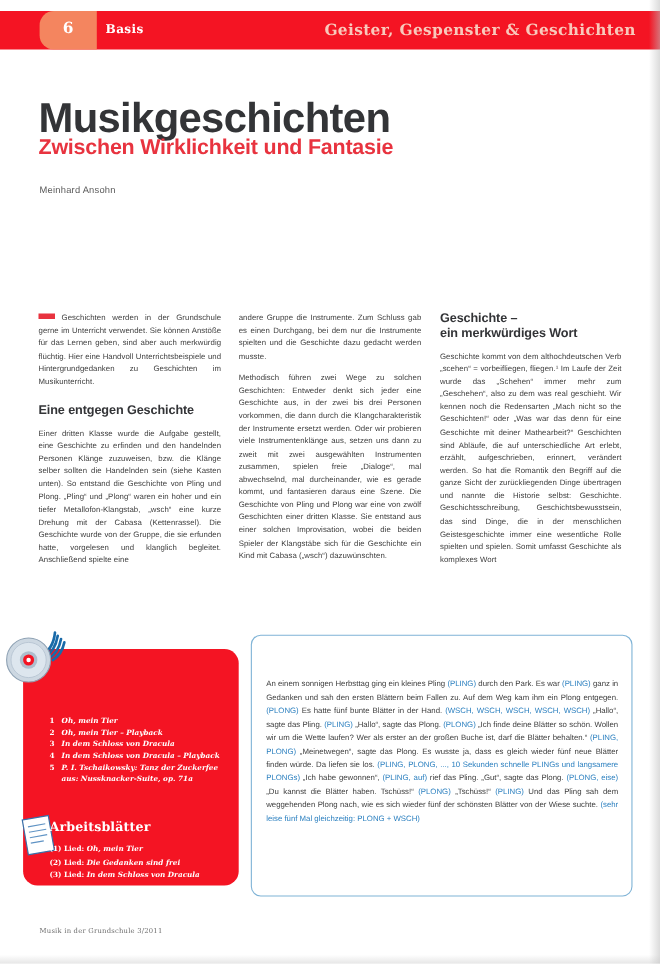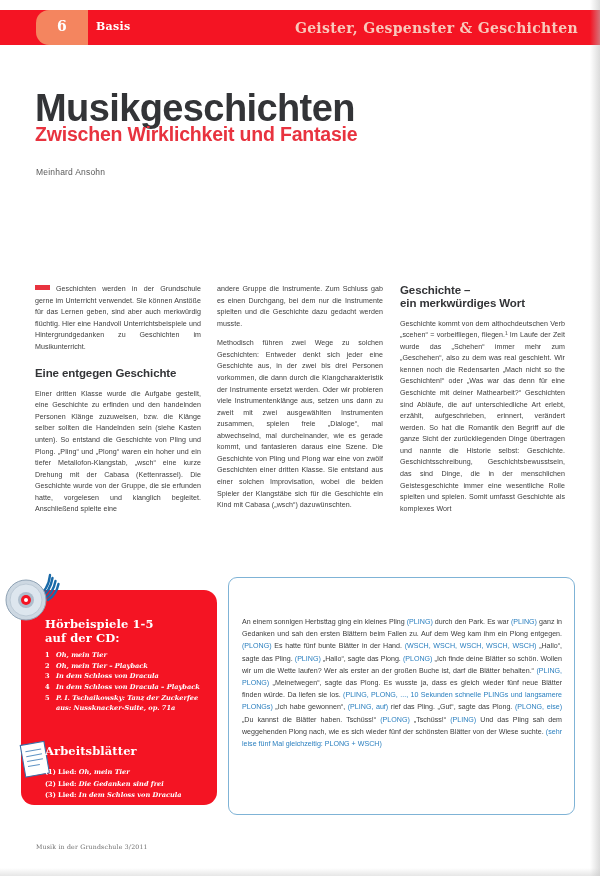--- a/index.html
+++ b/index.html
@@ -336,24 +336,20 @@
   </svg>
 
   <svg class="cd-icon" viewBox="0 0 44 44">
     <ellipse cx="22" cy="22" rx="20" ry="20" fill="#cdd8e2" stroke="#8fa2b4" stroke-width="1"></ellipse>
     <ellipse cx="22" cy="22" rx="16" ry="16" fill="#dde6ee" stroke="#b6c4d1" stroke-width="0.8"></ellipse>
     <ellipse cx="22" cy="22" rx="8" ry="8" fill="#aebecd"></ellipse>
     <ellipse cx="22" cy="22" rx="5" ry="5" fill="#f41423"></ellipse>
     <ellipse cx="22" cy="22" rx="2" ry="2" fill="#ffffff"></ellipse>
   </svg>
 
-  <div class="box-heading cd-title">
-    <span>Hörbeispiele 1-5</span><br>
-    <span>auf der CD:</span>
-  </div>
 
   <div class="cd-list" id="cd-track-list">
       <div class="row">
         <span class="num">1</span>
         <span class="txt">Oh, mein Tier</span>
       </div>
       <div class="row">
         <span class="num">2</span>
         <span class="txt">Oh, mein Tier – Playback</span>
       </div>

